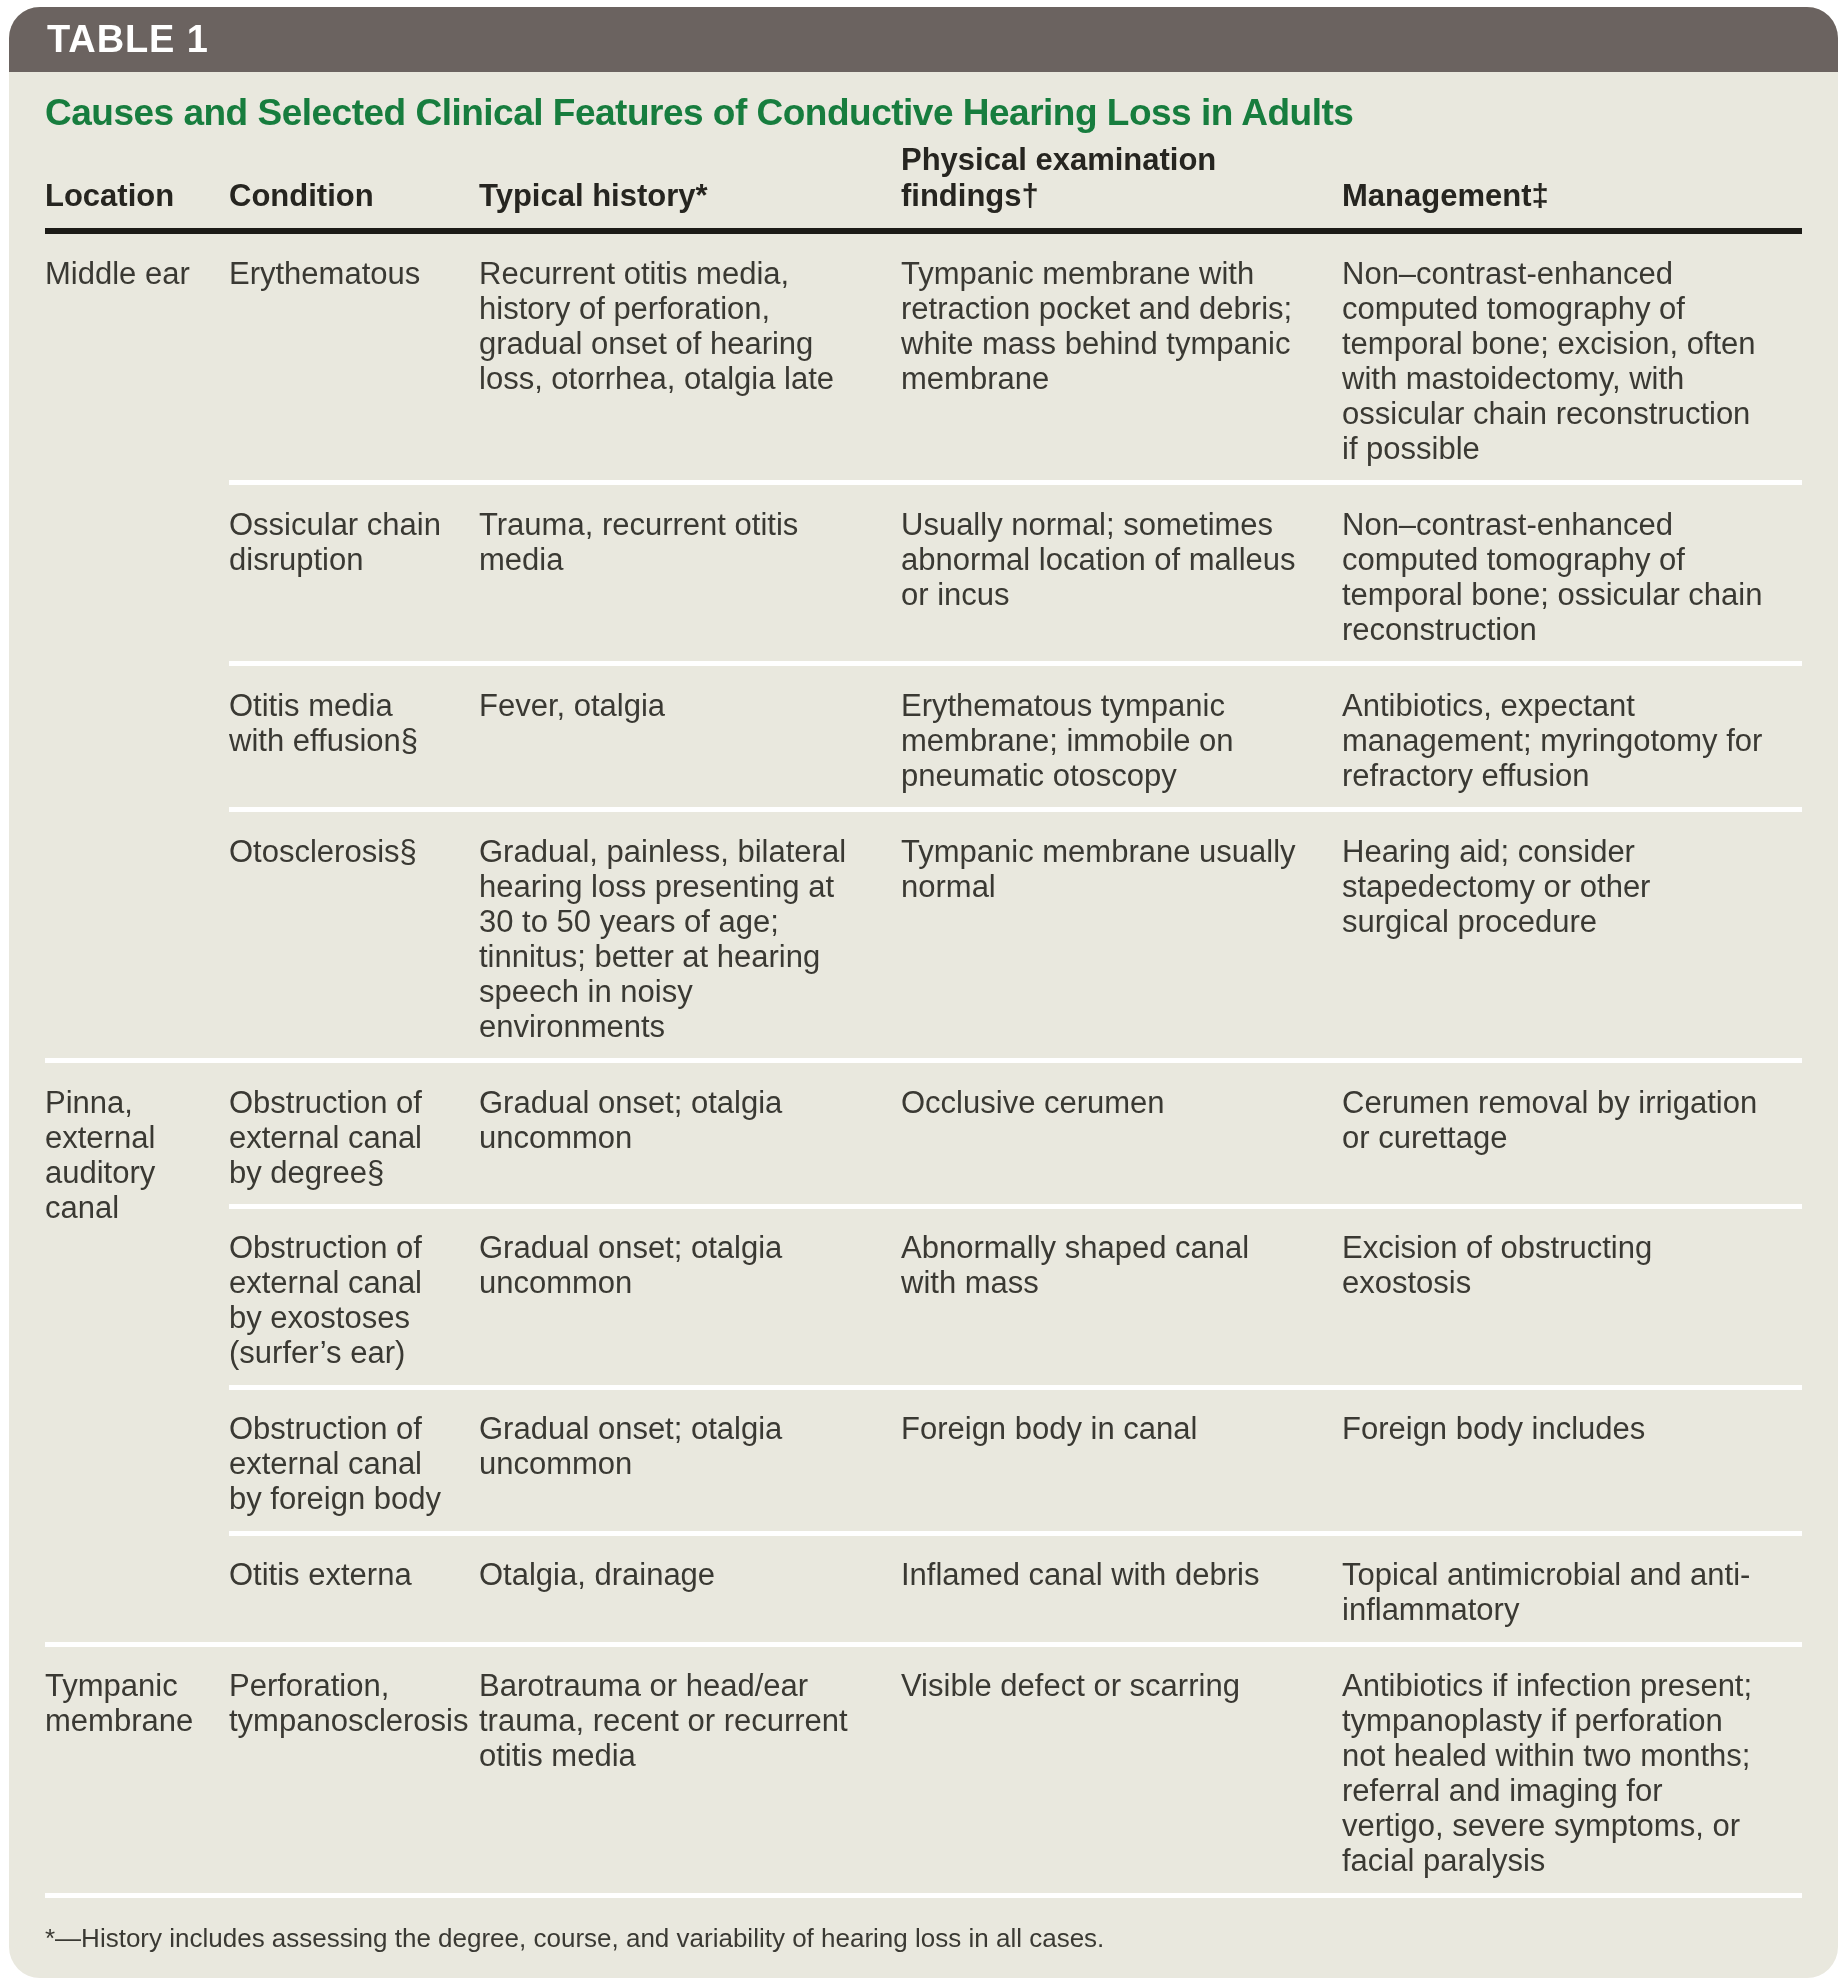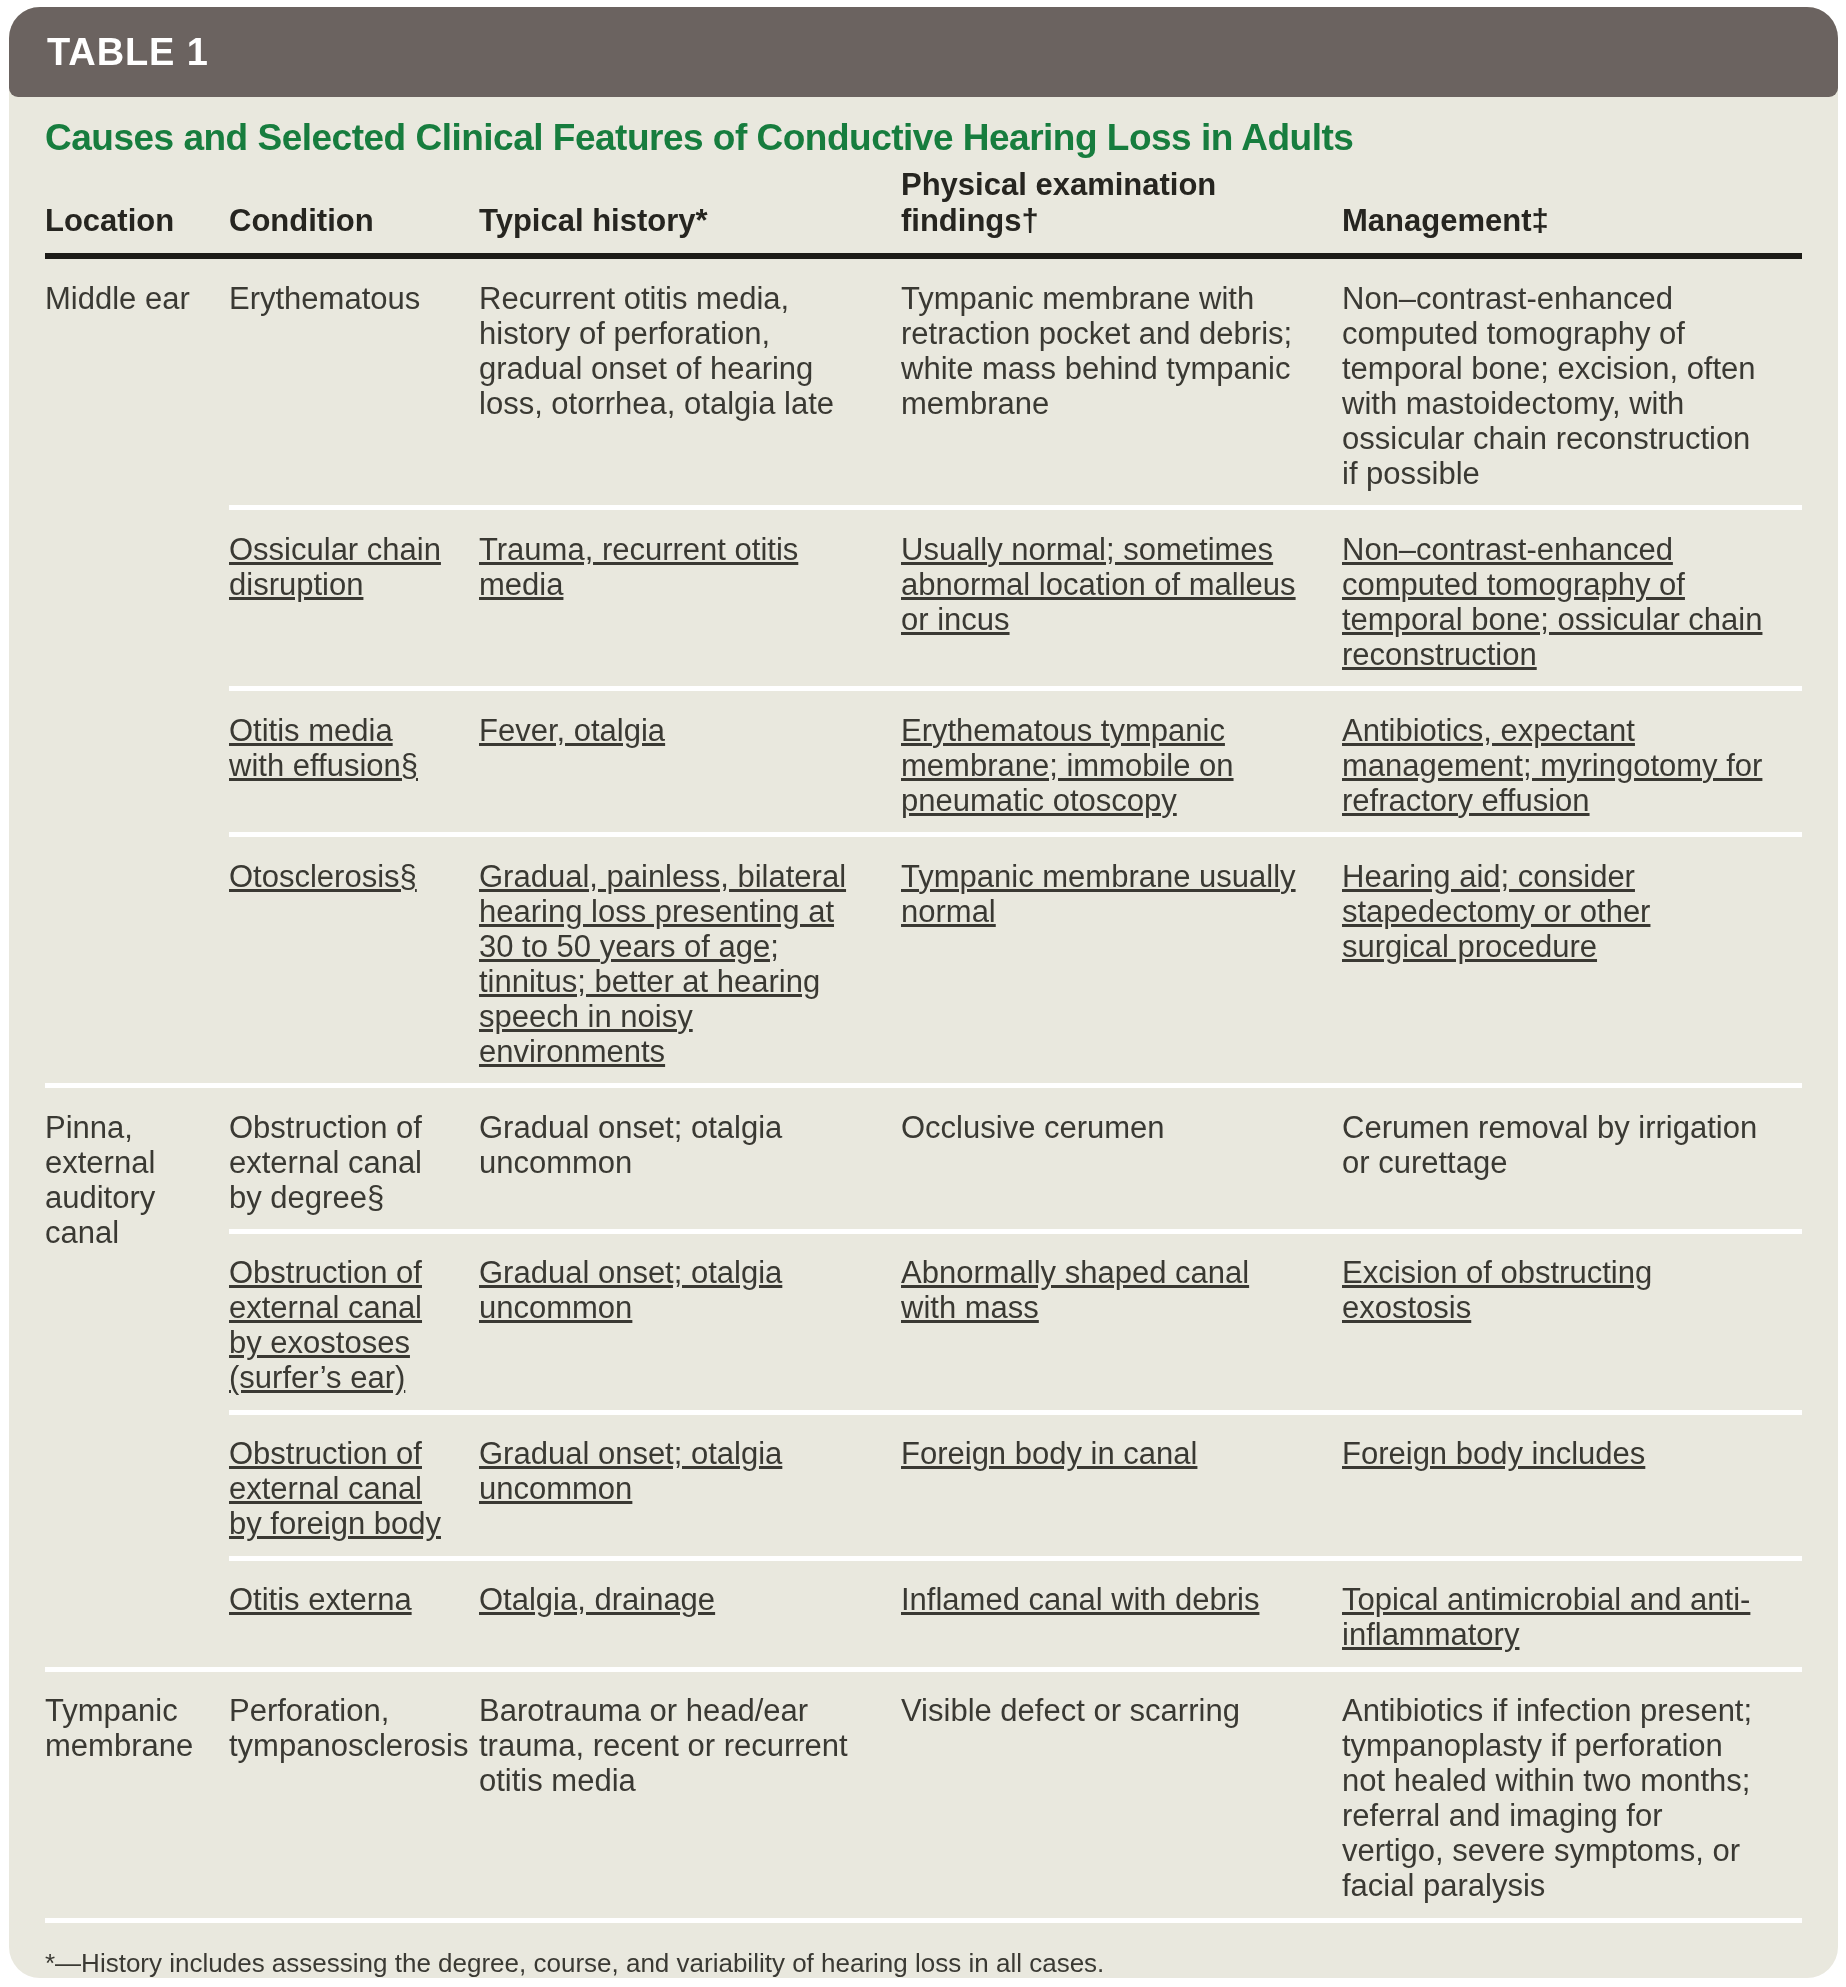--- a/index.html
+++ b/index.html
@@ -21,26 +21,25 @@
     position: absolute;
     left: 9px;
     top: 7.2px;
     right: 9px;
     bottom: 9px;
     background: #e9e8de;
     border-radius: 31px;
     overflow: hidden;
   }
   .titlebar {
-    height: 90px;
+    height: 65px;
     background: #6b6360;
     display: flex;
     align-items: center;
     padding-left: 38px;
-    border-radius: 9px;
   }
   .titlebar .tag {
     color: #ffffff;
     font-size: 38px;
     font-weight: bold;
     letter-spacing: 0.9px;
   }
   .content {
     padding: 0 27px 0 36px;
   }
@@ -66,21 +65,21 @@
     border-bottom: 6.3px solid #1c1b17;
   }
   td {
     vertical-align: top;
     font-size: 31px;
     line-height: 35px;
     color: #3a3933;
     padding: 21.6px 38px 14.4px 0;
   }
   td.loc { padding-right: 18px; margin-left: 33px; }
-  tr.sub td { border-top: 5.4px solid #ffffff; text-decoration: underline; }
+  tr.sub td { border-top: 5.4px solid #ffffff; }
   tr.group-start td { border-top: 5.4px solid #ffffff; }
   tr.last-row td { border-bottom: 5.4px solid #ffffff; }
   .footnotes {
     margin-top: 23.4px;
     width: 1757px;
   }
   .footnotes p {
     margin: 0;
     font-size: 26px;
     line-height: 34px;

